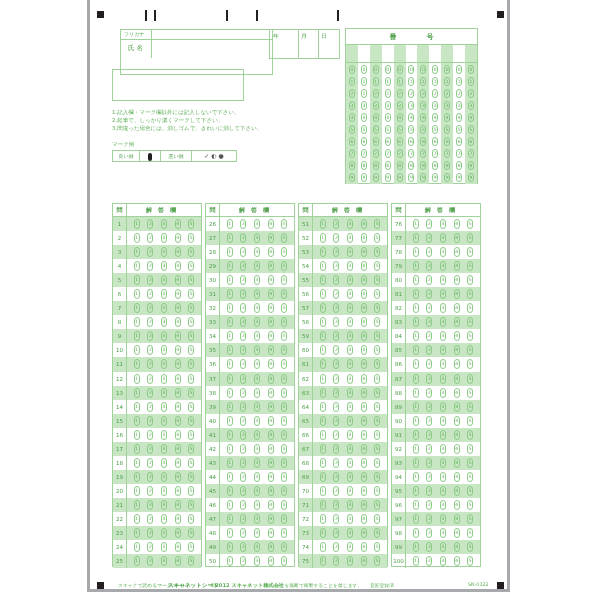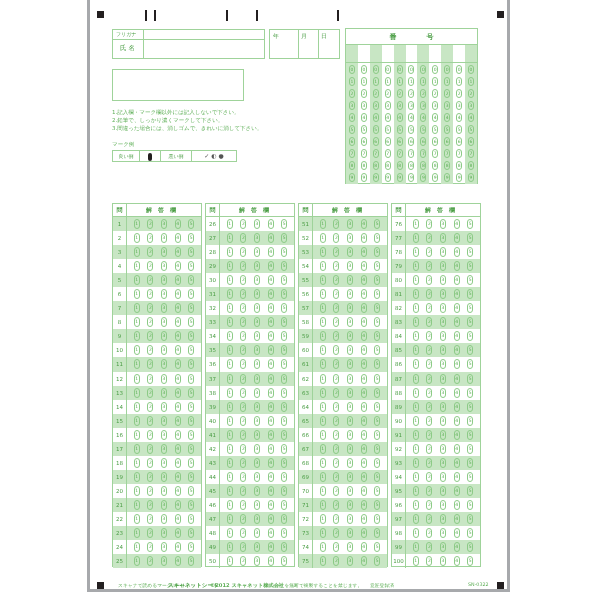--- a/index.html
+++ b/index.html
@@ -43,21 +43,21 @@
 <div class="sq" style="left:97px;top:11px;"></div>
 <div class="sq" style="left:497px;top:11px;"></div>
 <div class="sq" style="left:97px;top:582px;"></div>
 <div class="sq" style="left:497px;top:582px;"></div>
 <div class="bar" style="left:145px;top:10px;"></div>
 <div class="bar" style="left:154px;top:10px;"></div>
 <div class="bar" style="left:226px;top:10px;"></div>
 <div class="bar" style="left:256px;top:10px;"></div>
 <div class="bar" style="left:337px;top:10px;"></div>
 
-<div class="box" style="left:112px;top:29px;width:153px;height:30px;padding-left:43px;">
+<div class="box" style="left:120px;top:29px;width:153px;height:46px;padding-left:43px;">
   <div class="abs" style="left:0;top:9px;width:151px;border-top:1px solid #9fd39a;"></div>
   <div class="abs" style="left:30px;top:0;height:28px;border-left:1px solid #9fd39a;"></div>
   <span class="lbl" style="left:3px;top:1px;font-size:5px;">フリガナ</span>
   <span class="lbl" style="left:7px;top:14px;font-size:6.5px;">氏 名</span>
   <div class="abs" style="left:32px;top:0;width:118px;height:8px;"></div>
   <div class="abs" style="left:32px;top:10px;width:118px;height:18px;"></div>
 </div>
 
 <div class="box" style="left:269px;top:29px;width:71px;height:30px;">
   <div class="abs" style="left:28px;top:0;height:28px;border-left:1px solid #9fd39a;"></div>

